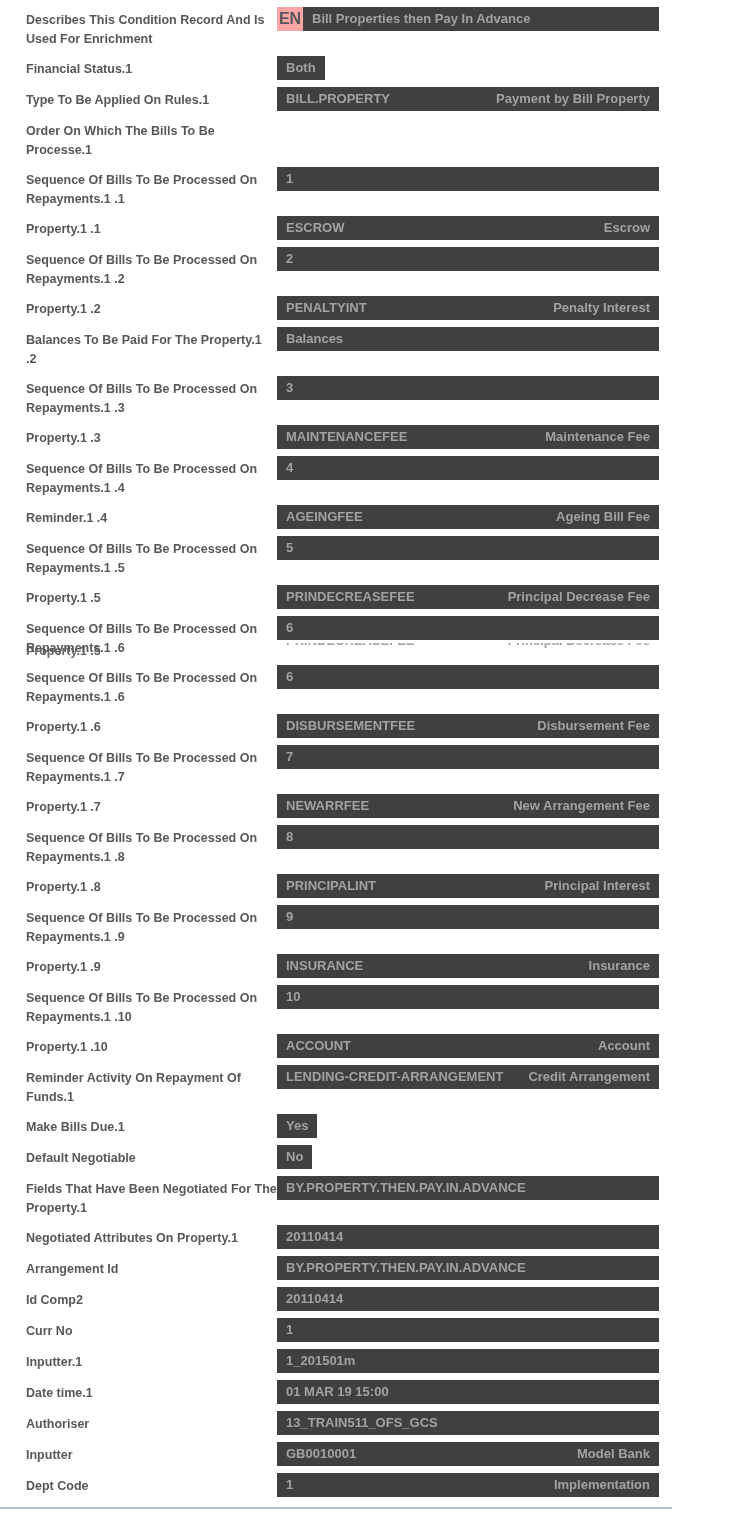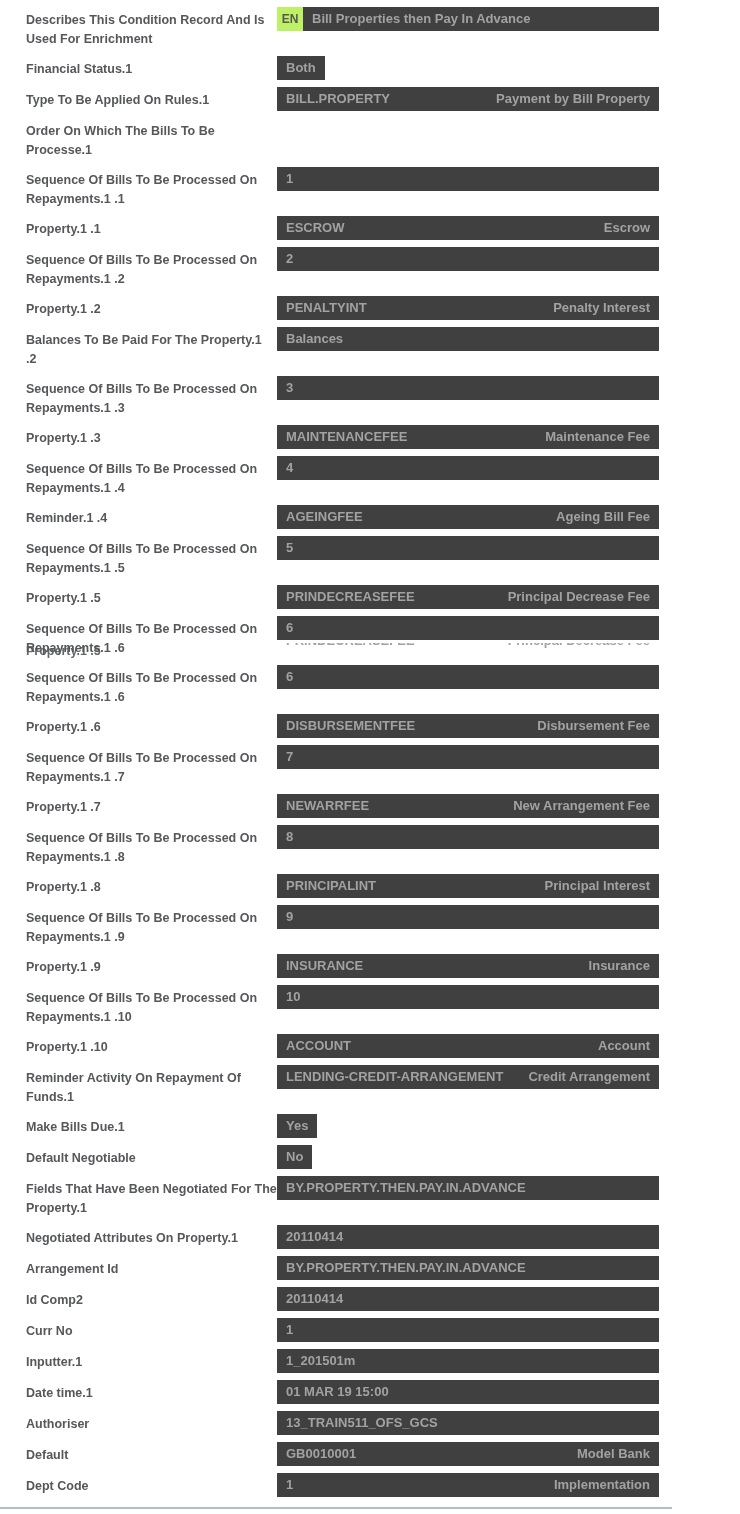--- a/index.html
+++ b/index.html
@@ -24,23 +24,23 @@
     white-space:pre;
   }
 
   .value-area { flex:1 1 auto; display:flex; align-items:flex-start; min-width:0; }
 
   .badge {
     flex:0 0 26px;
     width:26px; height:24px;
     line-height:24px;
     text-align:center;
-    background:#bef264;
+    background:#fca5a5;
     color:#55575a;
-    font-size:12px;
+    font-size:16px;
     font-weight:bold;
   }
 
   .box {
     flex:1 1 auto;
     height:24px;
     line-height:24px;
     padding:0 9px;
     background:#404040;
     display:flex;
@@ -406,21 +406,21 @@
       </div>
       <div class="row">
         <div class="label">Authoriser</div>
         <div class="value-area">
           <div class="box">
             <span class="val">13_TRAIN511_OFS_GCS</span>
           </div>
         </div>
       </div>
       <div class="row">
-        <div class="label">Default</div>
+        <div class="label">Inputter</div>
         <div class="value-area">
           <div class="box">
             <span class="val">GB0010001</span>
             <span class="enrich">Model Bank</span>
           </div>
         </div>
       </div>
       <div class="row">
         <div class="label">Dept Code</div>
         <div class="value-area">

